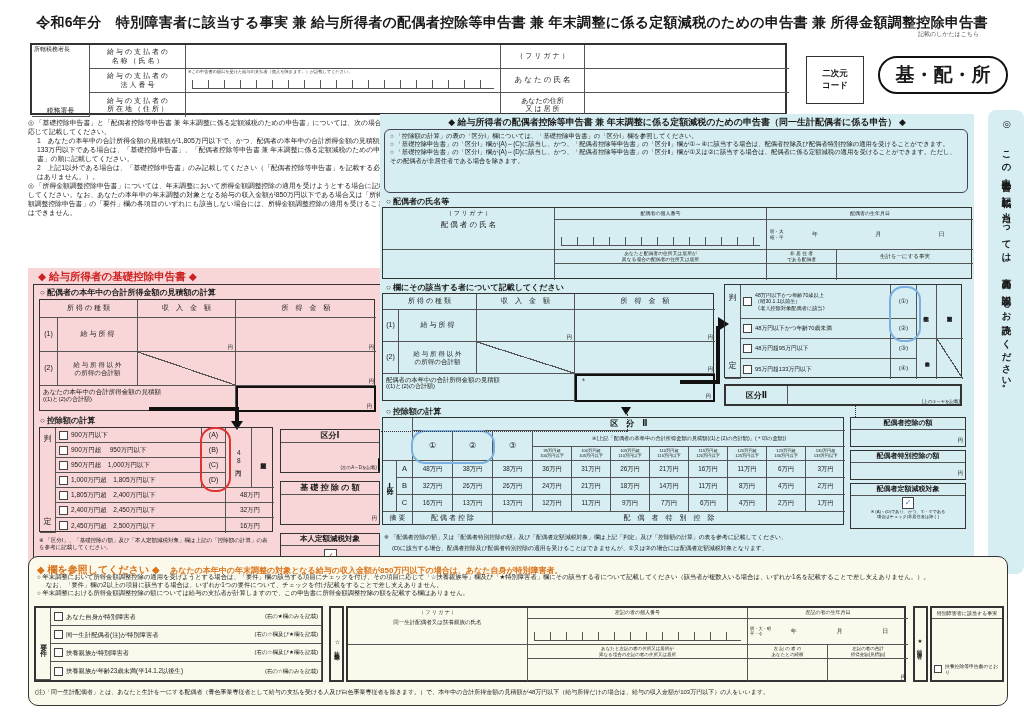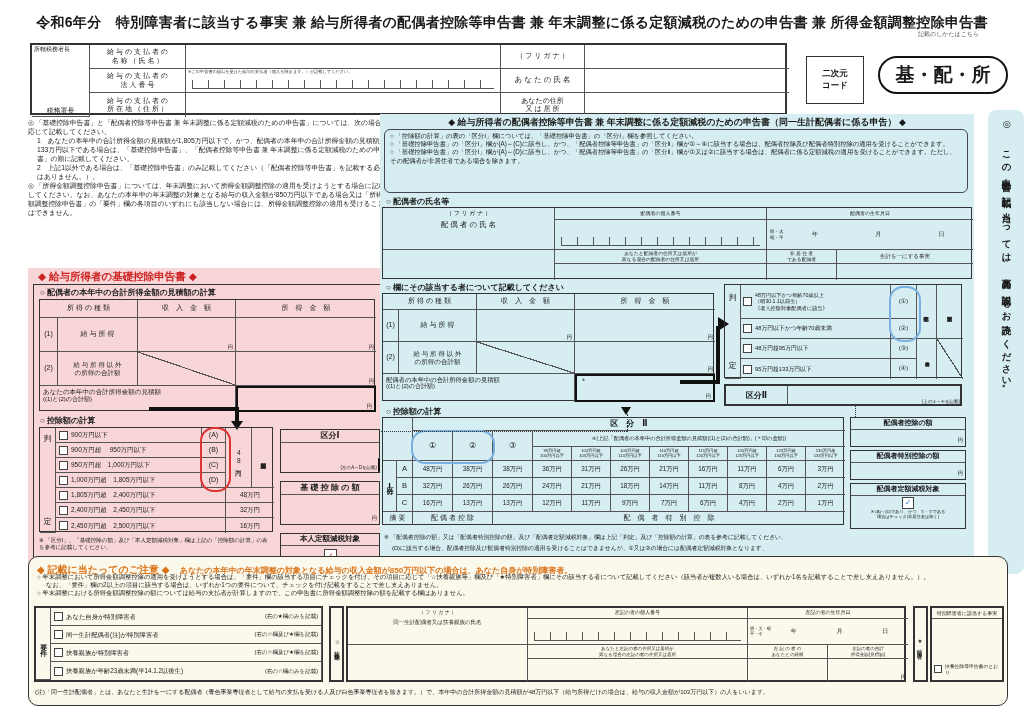--- a/index.html
+++ b/index.html
@@ -409,21 +409,21 @@
     <div class="a f58" style="left:12px;top:430px;width:570px">(D)に該当する場合、配偶者控除及び配偶者特別控除の適用を受けることはできませんが、①又は②の場合には配偶者定額減税対象となります。</div>
   </div>
 
   <div class="dh" style="left:381px;top:431px;width:246px"></div>
   <div class="dv" style="left:627px;top:414px;height:18px"></div>
   <div class="tri-d" style="left:621px;top:407px;border-left-width:5px;border-right-width:5px;border-top-width:8px"></div>
   <div class="dv" style="left:855px;top:406px;height:11px"></div>
 
   <div class="a" style="left:28px;top:556px;width:980px;height:150px;border:1.5px solid #333;border-radius:10px;background:#fbf9ec;box-sizing:border-box">
     <div class="a" style="left:8px;top:2px">
-      <span class="b f10" style="color:#d9731a">◆ 記載に当たってのご注意 ◆</span>
+      <span class="b f10" style="color:#d9731a">◆ 欄を参照してください ◆</span>
       <span class="b f8" style="color:#d9731a;margin-left:6px">あなたの本年中の年末調整の対象となる給与の収入金額が850万円以下の場合は、あなた自身が特別障害者。</span>
     </div>
     <div class="a" style="left:8px;top:16px;width:964px">
       <div class="f63" style="line-height:1.28">○ 年末調整において所得金額調整控除の適用を受けようとする場合は、「要件」欄の該当する項目にチェックを付け、その項目に応じて「☆扶養親族等」欄及び「★特別障害者」欄にその該当する者について記載してください（該当者が複数人いる場合は、いずれか1名を記載することで差し支えありません。）。</div>
       <div class="f63" style="line-height:1.28;padding-left:9px">なお、「要件」欄の2以上の項目に該当する場合は、いずれか1つの要件について、チェックを付け記載をすることで差し支えありません。</div>
       <div class="f63" style="line-height:1.28">○ 年末調整における所得金額調整控除の額については給与の支払者が計算しますので、この申告書に所得金額調整控除の額を記載する欄はありません。</div>
     </div>
 
     <div class="tbl" style="left:5px;top:49px;width:289px;height:76px;grid-template-columns:15px 271px;grid-template-rows:repeat(4,18px);border-width:2px">
       <div class="cell hd" style="grid-area:1/1/5/2">

